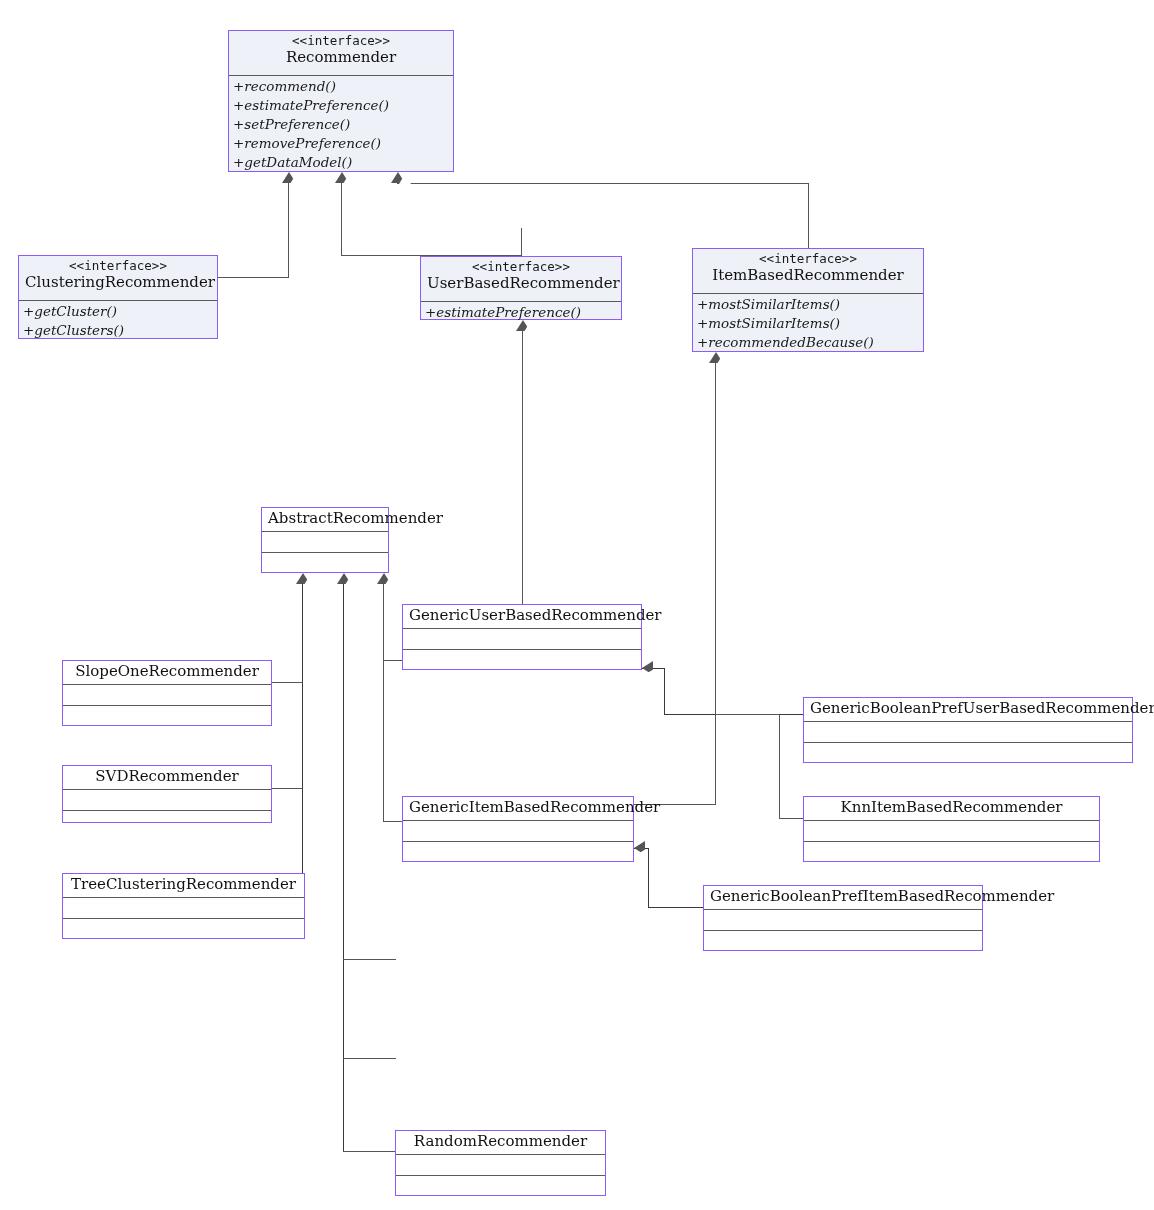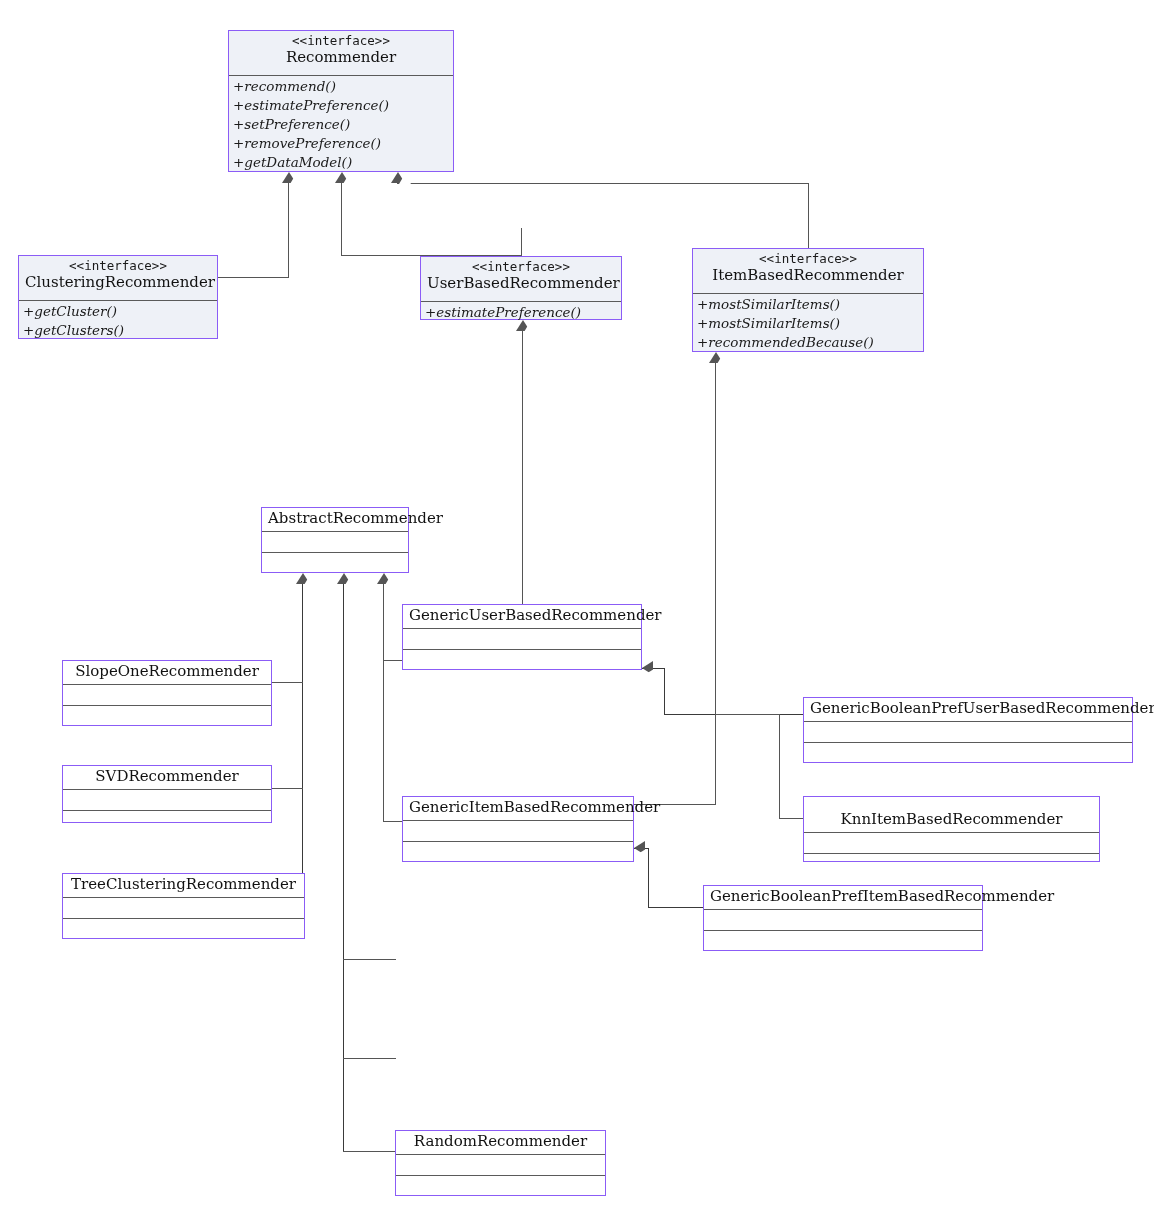--- a/index.html
+++ b/index.html
@@ -151,21 +151,21 @@
       <span class="stereotype">&lt;&lt;interface&gt;&gt;</span>
       <span class="cname">ItemBasedRecommender</span>
     </div>
     <div class="uml-compartment">
       <div class="member">+mostSimilarItems()</div>
       <div class="member">+mostSimilarItems()</div>
       <div class="member">+recommendedBecause()</div>
     </div>
   </div>
 
-  <div class="uml-box" style="left:261px;top:507px;width:148px;height:66px;">
+  <div class="uml-box" style="left:261px;top:507px;width:128px;height:66px;">
     <div class="uml-header" style="height:23px;padding-top:1px;">
       <span class="cname">AbstractRecommender</span>
     </div>
     <div class="uml-compartment empty" style="height:21px;"></div>
     <div class="uml-compartment empty" style="height:21px;"></div>
   </div>
 
   <div class="uml-box" style="left:62px;top:660px;width:210px;height:66px;">
     <div class="uml-header" style="height:23px;padding-top:1px;">
       <span class="cname">SlopeOneRecommender</span>
@@ -208,21 +208,21 @@
 
   <div class="uml-box" style="left:803px;top:697px;width:330px;height:66px;">
     <div class="uml-header" style="height:23px;padding-top:1px;text-align:center;">
       <span class="cname">GenericBooleanPrefUserBasedRecommender</span>
     </div>
     <div class="uml-compartment empty" style="height:21px;"></div>
     <div class="uml-compartment empty" style="height:21px;"></div>
   </div>
 
   <div class="uml-box" style="left:803px;top:796px;width:297px;height:66px;">
-    <div class="uml-header" style="height:23px;padding-top:1px;margin-top:12px;">
+    <div class="uml-header" style="height:23px;padding-top:1px;">
       <span class="cname">KnnItemBasedRecommender</span>
     </div>
     <div class="uml-compartment empty" style="height:21px;"></div>
     <div class="uml-compartment empty" style="height:21px;"></div>
   </div>
 
   <div class="uml-box" style="left:703px;top:885px;width:280px;height:66px;">
     <div class="uml-header" style="height:23px;padding-top:1px;">
       <span class="cname">GenericBooleanPrefItemBasedRecommender</span>
     </div>

